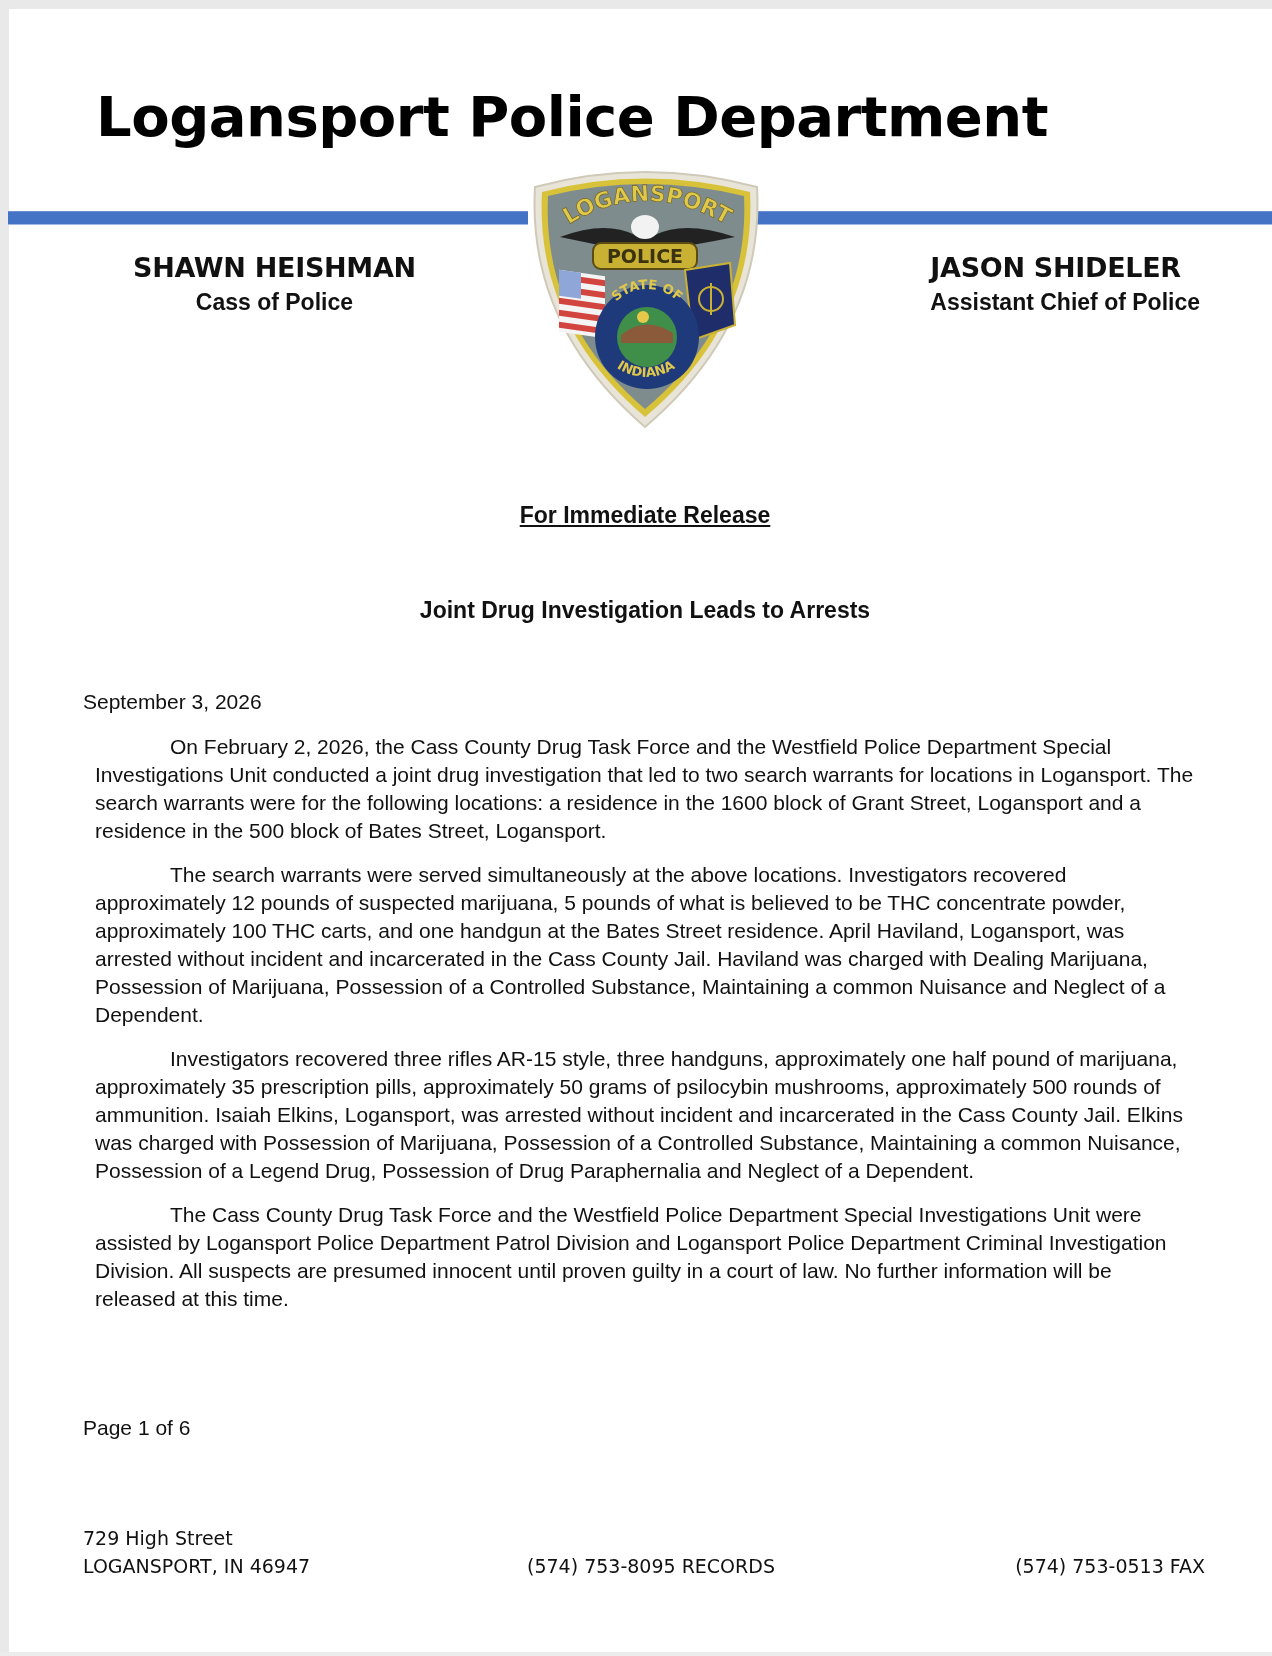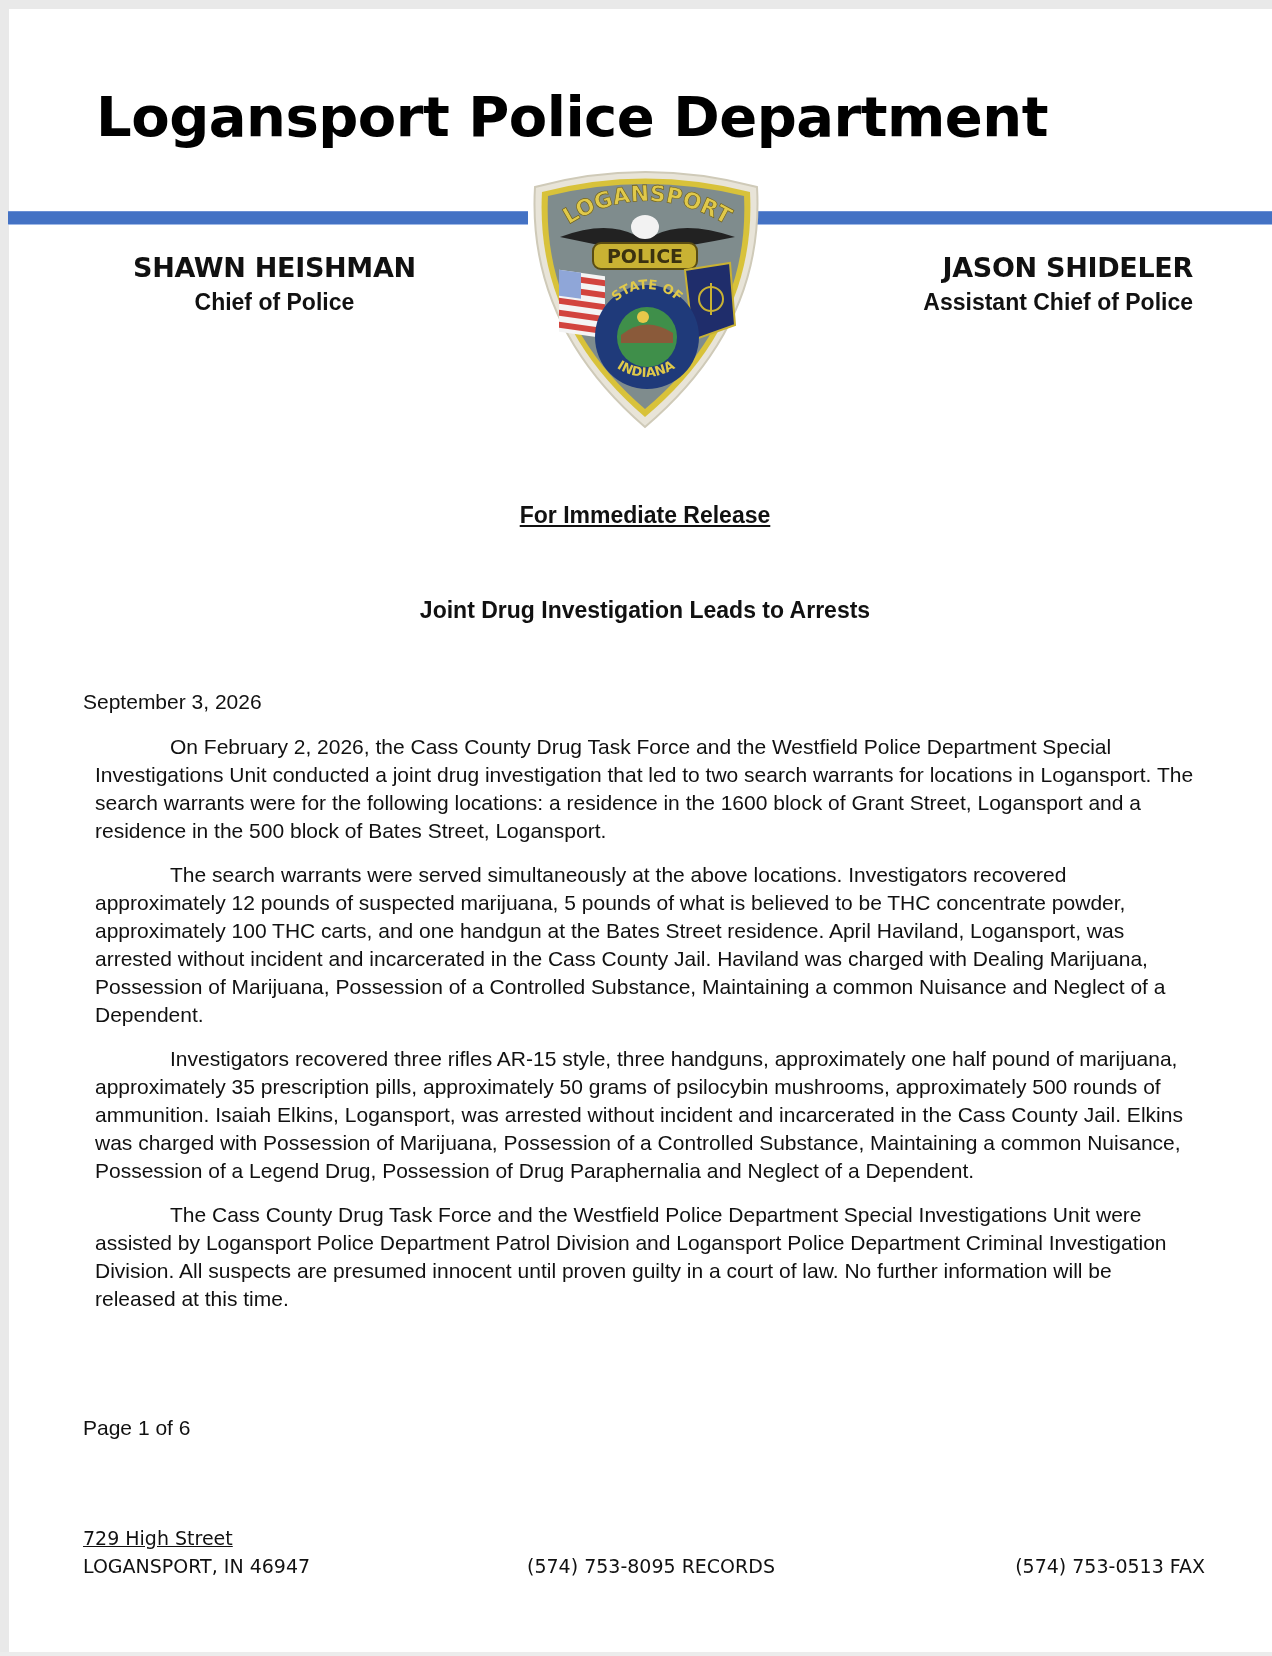--- a/index.html
+++ b/index.html
@@ -22,57 +22,57 @@
   .rule {
     position: absolute; top: 211px; height: 12px; background: #4472C4;
     border-top: 1px solid #6a8fd4; border-bottom: 1px solid #9fb8e6;
   }
   .rule.left { left: 8px; width: 520px; }
   .rule.right { left: 755px; width: 517px; }
   .official { position: absolute; font-weight: bold; }
   .official .name { font-family: "DejaVu Sans", sans-serif; font-size: 27px; letter-spacing: -0.3px; }
   .official .role { font-family: "Liberation Sans", sans-serif; font-size: 23px; margin-top: 6px; }
   .official.left { left: 133px; top: 252px; text-align: center; }
-  .official.right { right: 79px; top: 252px; text-align: right; }
+  .official.right { right: 72px; top: 252px; }
   .badge { position: absolute; left: 525px; top: 165px; width: 240px; height: 268px; }
   .release {
     position: absolute; left: 0; width: 1290px; top: 502px; text-align: center;
     font-weight: bold; font-size: 23px; text-decoration: underline;
   }
   .headline {
     position: absolute; left: 0; width: 1290px; top: 597px; text-align: center;
     font-weight: bold; font-size: 23px;
   }
   .date { position: absolute; left: 83px; top: 690px; font-size: 21px; }
   .body {
     position: absolute; left: 83px; top: 733px; width: 1115px;
     font-size: 21px; line-height: 28px;
   }
   .body p { margin: 0 0 16px 12px; text-indent: 75px; }
   .page-num { position: absolute; left: 83px; top: 1416px; font-size: 21px; }
   .footer { font-family: "DejaVu Sans", sans-serif; font-size: 19px; position: absolute; color: #111; }
-  .addr1 { left: 83px; top: 1527px; text-decoration: underline; }
+  .addr1 { left: 83px; top: 1527px; }
   .addr2 { left: 83px; top: 1555px; }
   .records { left: 527px; top: 1555px; }
   .fax { right: 67px; top: 1555px; }
   .bottom-strip { position: absolute; left: 0; bottom: 0; width: 1272px; height: 4px; background: #ececec; }
 </style>
 </head>
 <body>
 
 <div class="sheet"></div>
 
 <div class="title">Logansport Police Department</div>
 
 <div class="rule left"></div>
 <div class="rule right"></div>
 
 <div class="official left">
   <div class="name">SHAWN HEISHMAN</div>
-  <div class="role">Chief of Police</div>
+  <div class="role">Cass of Police</div>
 </div>
 
 <div class="official right">
   <div class="name">JASON SHIDELER</div>
   <div class="role">Assistant Chief of Police</div>
 </div>
 
 <svg class="badge" viewBox="0 0 240 268">
   <defs>
     <path id="arcTop" d="M 40 62 Q 120 10 205 62"></path>

